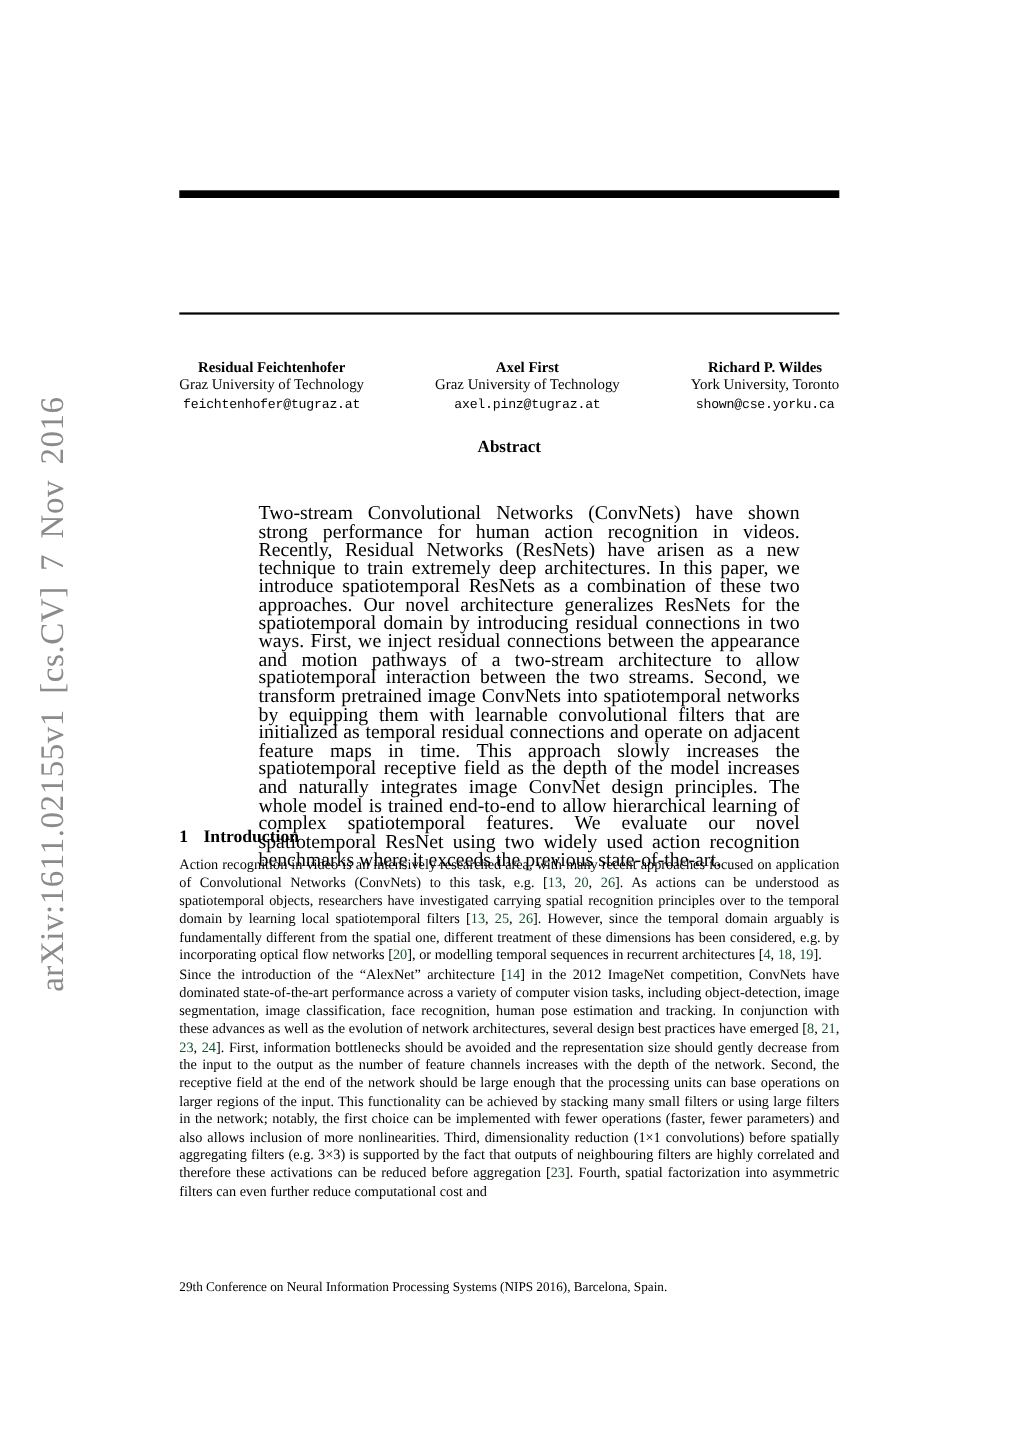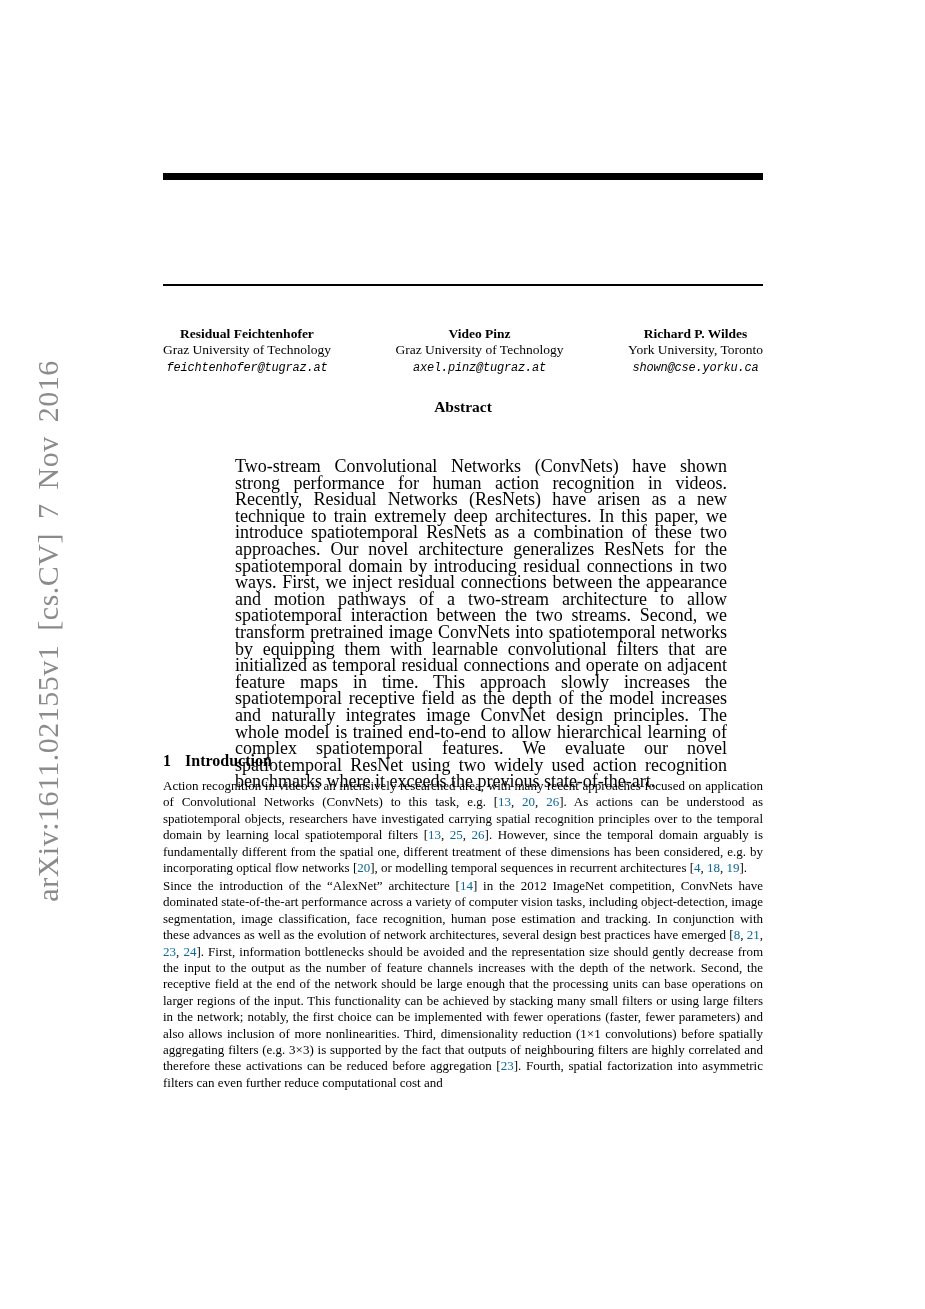--- a/index.html
+++ b/index.html
@@ -65,21 +65,20 @@
   }
   .author-col { text-align: center; }
   .author-name { font-size: 13.5px; font-weight: bold; line-height: 17px; }
   .author-affil { font-size: 13.5px; line-height: 16px; text-align: center; }
   .author-email {
     font-family: "Liberation Mono", "DejaVu Sans Mono", monospace;
     font-size: 12px;
     line-height: 16px;
     margin-top: 2px;
     letter-spacing: -0.2px;
-    font-style: italic;
   }
 
   .abs-head {
     position: absolute; top: 398px; left: 0;
     width: 100%;
     margin: 0;
     text-align: center;
     font-size: 15.5px;
     font-weight: bold;
   }
@@ -104,21 +103,21 @@
     position: absolute; left: 0;
     width: 600px;
     margin: 0;
     font-size: 13px;
     line-height: 16.4px;
     text-align: justify;
   }
   .par1 { top: 778px; }
   .par2 { top: 878px; }
 
-  .cite { color: #0369a1; }
+  .cite { color: #14532d; }
 
   .footer {
     position: absolute; top: 1163px; left: 0;
     width: 100%;
     font-size: 12px;
   }
 </style>
 </head>
 <body>
 
@@ -133,36 +132,37 @@
 
     <div class="thin-rule"></div>
 
     <div class="authors">
       <div class="author-col">
         <div class="author-name">Residual Feichtenhofer</div>
         <div class="author-affil">Graz University of Technology</div>
         <div class="author-email">feichtenhofer@tugraz.at</div>
       </div>
       <div class="author-col">
-        <div class="author-name">Video Pinz</div>
+        <div class="author-name">Axel First</div>
         <div class="author-affil">Graz University of Technology</div>
         <div class="author-email">axel.pinz@tugraz.at</div>
       </div>
       <div class="author-col">
         <div class="author-name">Richard P. Wildes</div>
         <div class="author-affil">York University, Toronto</div>
         <div class="author-email">shown@cse.yorku.ca</div>
       </div>
     </div>
 
     <h2 class="abs-head">Abstract</h2>
     <p class="abs-text">Two-stream Convolutional Networks (ConvNets) have shown strong performance for human action recognition in videos. Recently, Residual Networks (ResNets) have arisen as a new technique to train extremely deep architectures. In this paper, we introduce spatiotemporal ResNets as a combination of these two approaches. Our novel architecture generalizes ResNets for the spatiotemporal domain by introducing residual connections in two ways. First, we inject residual connections between the appearance and motion pathways of a two-stream architecture to allow spatiotemporal interaction between the two streams. Second, we transform pretrained image ConvNets into spatiotemporal networks by equipping them with learnable convolutional filters that are initialized as temporal residual connections and operate on adjacent feature maps in time. This approach slowly increases the spatiotemporal receptive field as the depth of the model increases and naturally integrates image ConvNet design principles. The whole model is trained end-to-end to allow hierarchical learning of complex spatiotemporal features. We evaluate our novel spatiotemporal ResNet using two widely used action recognition benchmarks where it exceeds the previous state-of-the-art.</p>
 
     <h2 class="sec-head">
       <span class="sec-num">1</span><span>Introduction</span>
     </h2>
 
     <p class="body-par par1"><span>Action recognition in video is an intensively researched area, with many recent approaches focused on application of Convolutional Networks (ConvNets) to this task, e.g. [</span><span class="cite">13</span><span>, </span><span class="cite">20</span><span>, </span><span class="cite">26</span><span>]. As actions can be understood as spatiotemporal objects, researchers have investigated carrying spatial recognition principles over to the temporal domain by learning local spatiotemporal filters [</span><span class="cite">13</span><span>, </span><span class="cite">25</span><span>, </span><span class="cite">26</span><span>]. However, since the temporal domain arguably is fundamentally different from the spatial one, different treatment of these dimensions has been considered, e.g. by incorporating optical flow networks [</span><span class="cite">20</span><span>], or modelling temporal sequences in recurrent architectures [</span><span class="cite">4</span><span>, </span><span class="cite">18</span><span>, </span><span class="cite">19</span><span>].</span></p>
     <p class="body-par par2"><span>Since the introduction of the “AlexNet” architecture [</span><span class="cite">14</span><span>] in the 2012 ImageNet competition, ConvNets have dominated state-of-the-art performance across a variety of computer vision tasks, including object-detection, image segmentation, image classification, face recognition, human pose estimation and tracking. In conjunction with these advances as well as the evolution of network architectures, several design best practices have emerged [</span><span class="cite">8</span><span>, </span><span class="cite">21</span><span>, </span><span class="cite">23</span><span>, </span><span class="cite">24</span><span>]. First, information bottlenecks should be avoided and the representation size should gently decrease from the input to the output as the number of feature channels increases with the depth of the network. Second, the receptive field at the end of the network should be large enough that the processing units can base operations on larger regions of the input. This functionality can be achieved by stacking many small filters or using large filters in the network; notably, the first choice can be implemented with fewer operations (faster, fewer parameters) and also allows inclusion of more nonlinearities. Third, dimensionality reduction (1×1 convolutions) before spatially aggregating filters (e.g. 3×3) is supported by the fact that outputs of neighbouring filters are highly correlated and therefore these activations can be reduced before aggregation [</span><span class="cite">23</span><span>]. Fourth, spatial factorization into asymmetric filters can even further reduce computational cost and</span></p>
 
+    <div class="footer">29th Conference on Neural Information Processing Systems (NIPS 2016), Barcelona, Spain.</div>
 
   </div>
 </div>
 
 </body></html>

